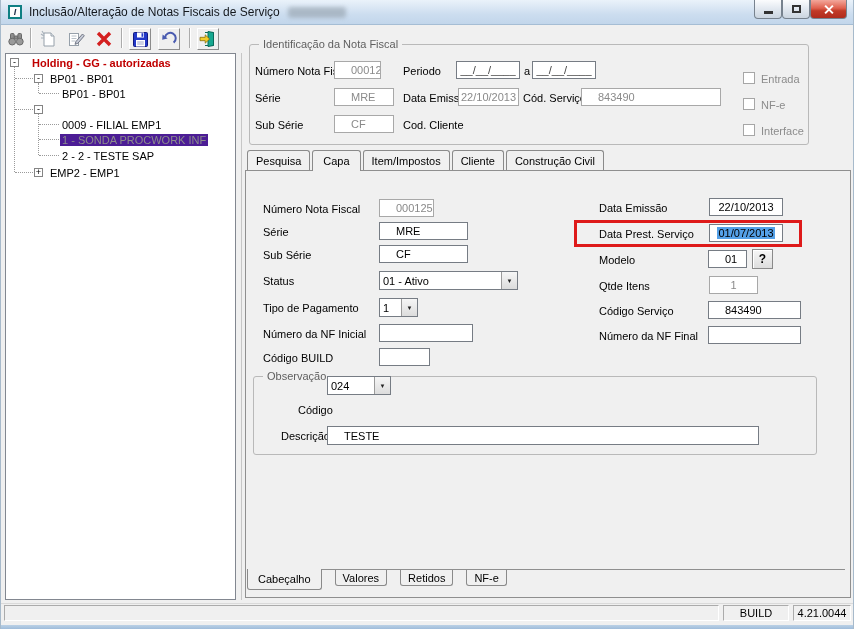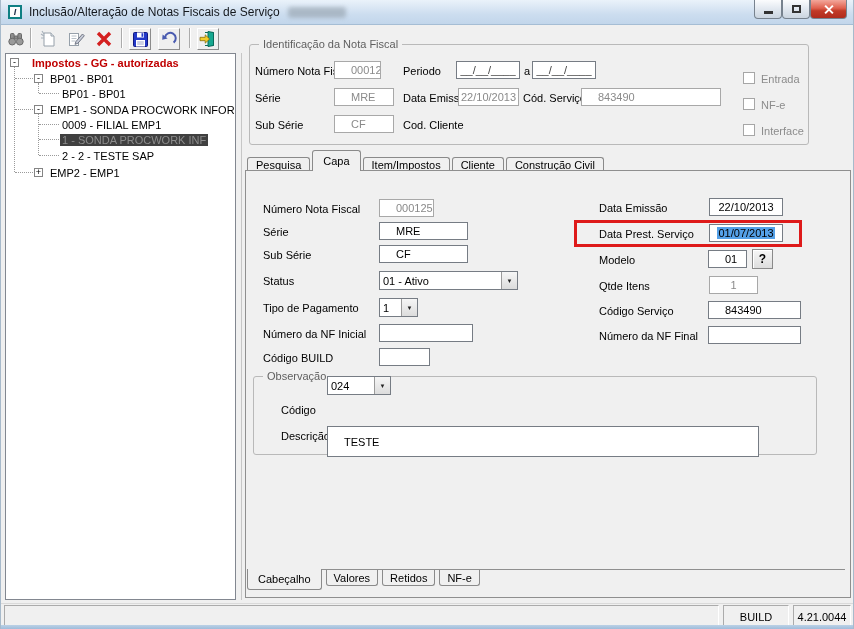--- a/index.html
+++ b/index.html
@@ -36,21 +36,21 @@
   .tsep { position:absolute; top:2px; width:2px; height:20px; border-left:1px solid #ABABAB; border-right:1px solid #FFF; }
 
   
   #tree { position:absolute; left:4px; top:53px; width:231px; height:547px; background:#FFF;
           border:1px solid #828790; }
   .trow { position:absolute; height:15px; display:flex; align-items:center; white-space:nowrap; }
   .texp { position:absolute; width:9px; height:9px; border:1px solid #848484; background:#FFF;
           font-size:9px; line-height:7px; text-align:center; color:#000; }
   .tlabel { padding:0 2px; }
   .tlabel.root { color:#C00000; font-weight:bold; }
-  .tlabel.selected { background:#404040; color:#8C8C8C; }
+  .tlabel.selected { background:#4c1d95; color:#8C8C8C; }
   .dot-v { position:absolute; width:1px; border-left:1px dotted #9A9A9A; }
   .dot-h { position:absolute; height:1px; border-top:1px dotted #9A9A9A; }
 
   
   .vline { position:absolute; width:1px; background:#C6C6C6; }
   .grp { position:absolute; border:1px solid #B9B9B9; border-radius:3px; }
   .grp-title { position:absolute; top:-7px; left:9px; background:#F0F0F0; padding:0 4px; color:#5F5F5F; white-space:nowrap; }
 
   .lbl { position:absolute; white-space:nowrap; color:#000; }
   .lbl.gray { color:#8C8C8C; }
@@ -65,38 +65,38 @@
   .combo-btn { width:16px; background:linear-gradient(#F6F6F6,#DCDCDC); border-left:1px solid #9A9A9A;
                display:flex; align-items:center; justify-content:center; font-size:6px; color:#222; }
 
   .cbx { position:absolute; width:12px; height:12px; background:#FFF; border:1px solid #A6A6A6; }
   .btn { position:absolute; background:linear-gradient(#F6F6F6,#DDDDDD); border:1px solid #8A8A8A;
          box-shadow:inset 1px 1px 0 #FFF; display:flex; align-items:center; justify-content:center;
          font-weight:bold; font-size:12px; }
 
   
   #tabstrip { position:absolute; left:246px; top:150px; height:21px; display:flex; align-items:flex-end; }
-  .tab { height:14px; padding:0 8px; border:1px solid #8A8A8A; border-bottom:none; border-radius:3px 3px 0 0;
+  .tab { height:21px; padding:0 8px; border:1px solid #8A8A8A; border-bottom:none; border-radius:3px 3px 0 0;
          background:#F0F0F0; margin-right:2px; display:flex; align-items:center; white-space:nowrap; }
   .tab.active { height:21px; z-index:3; position:relative; padding:0 10px; }
   #tabsheet { position:absolute; left:244px; top:170px; width:606px; height:428px;
               border:1px solid #8F8F8F; background:#F0F0F0; }
 
   #btabline { position:absolute; left:250px; top:569px; width:594px; height:1px; background:#8F8F8F; }
   #btabstrip { position:absolute; left:246px; top:569px; height:22px; display:flex; align-items:flex-start; }
   .btab { height:16px; margin-top:1px; padding:0 7px; border:1px solid #8A8A8A; border-top:none; border-radius:0 0 3px 3px;
-          background:#F0F0F0; margin-right:4px; display:flex; align-items:center; white-space:nowrap; }
+          background:#F0F0F0; margin-right:13px; display:flex; align-items:center; white-space:nowrap; }
   .btab.active { height:21px; margin-top:0; z-index:3; position:relative; padding:0 10px; }
 
   
   #red-annot { position:absolute; left:573px; top:220px; width:228px; height:27px; border:3px solid #DE1A1A; z-index:5; }
 
   
   #statusbar { position:absolute; left:0; top:603px; width:854px; height:19px; background:#F0F0F0; border-top:1px solid #DADADA; }
-  .spanel { position:absolute; top:1px; height:24px; border:1px solid; border-color:#ABABAB #FFF #FFF #ABABAB;
+  .spanel { position:absolute; top:1px; height:16px; border:1px solid; border-color:#ABABAB #FFF #FFF #ABABAB;
             display:flex; align-items:center; justify-content:center; }
   #bottom-strip { position:absolute; left:0; top:625px; width:854px; height:4px; background:linear-gradient(#BBD1E6,#9FBCDA); }
 
   svg { display:block; }
 </style>
 </head>
 <body>
 
 <div id="win">
 
@@ -178,36 +178,33 @@
     <div class="dot-h" style="left:9px; top:118px; width:18px"></div>
     <div class="dot-v" style="left:32px; top:29px; height:10px"></div>
     <div class="dot-h" style="left:33px; top:39px; width:20px"></div>
     <div class="dot-v" style="left:32px; top:60px; height:41px"></div>
     <div class="dot-h" style="left:33px; top:70px; width:20px"></div>
     <div class="dot-h" style="left:33px; top:85px; width:20px"></div>
     <div class="dot-h" style="left:33px; top:101px; width:20px"></div>
 
     <div class="texp" style="left:4px; top:4px">-</div>
     <div class="trow" style="left:24px; top:1px">
-      <span class="tlabel root">Impostos -  GG -  autorizadas</span>
+      <span class="tlabel root">Holding -  GG -  autorizadas</span>
     </div>
 
     <div class="texp" style="left:28px; top:20px">-</div>
     <div class="trow" style="left:42px; top:17px">
       <span class="tlabel">BP01 - BP01</span>
     </div>
 
     <div class="trow" style="left:54px; top:32px">
       <span class="tlabel">BP01 - BP01</span>
     </div>
 
     <div class="texp" style="left:28px; top:51px">-</div>
-    <div class="trow" style="left:42px; top:48px">
-      <span class="tlabel">EMP1 - SONDA PROCWORK INFOR</span>
-    </div>
 
     <div class="trow" style="left:54px; top:63px">
       <span class="tlabel">0009 - FILIAL EMP1</span>
     </div>
 
     <div class="trow" style="left:54px; top:78px">
       <span class="tlabel selected">1 - SONDA PROCWORK INF</span>
     </div>
 
     <div class="trow" style="left:54px; top:94px">
@@ -304,27 +301,27 @@
 
   <div class="lbl" style="left:598px; top:305px">Código Serviço</div>
   <div class="tb" style="left:707px; top:301px; width:93px">843490</div>
 
   <div class="lbl" style="left:598px; top:330px">Número da NF Final</div>
   <div class="tb" style="left:707px; top:326px; width:93px"></div>
 
   <div class="grp" style="left:252px; top:376px; width:564px; height:79px">
     <span class="grp-title">Observação</span>
   </div>
-  <div class="lbl" style="left:280px; top:404px">Código</div>
+  <div class="lbl" style="left:297px; top:404px">Código</div>
   <div class="combo" style="left:326px; top:376px; width:64px">
     <span class="combo-text">024</span>
     <span class="combo-btn">▼</span>
   </div>
   <div class="lbl" style="left:280px; top:430px">Descrição</div>
-  <div class="tb" style="left:326px; top:426px; width:432px; height:31px">TESTE</div>
+  <div class="tb" style="left:326px; top:426px; width:432px; height:19px">TESTE</div>
 
   <div id="btabline"></div>
   <div id="btabstrip">
     <div class="btab active">Cabeçalho</div>
     <div class="btab">Valores</div>
     <div class="btab">Retidos</div>
     <div class="btab">NF-e</div>
   </div>
 
   <div id="statusbar">

